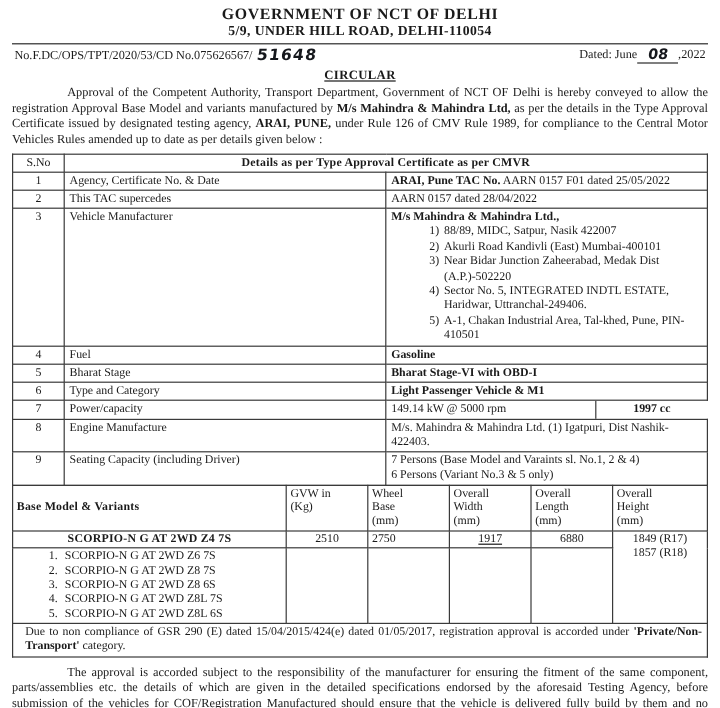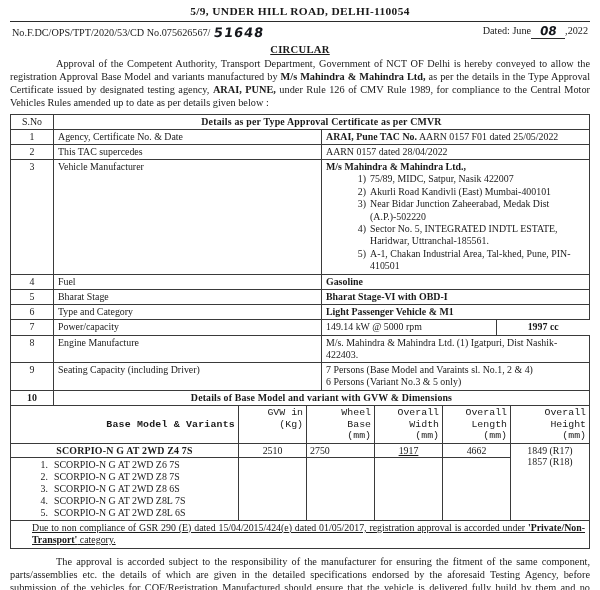--- a/index.html
+++ b/index.html
@@ -134,23 +134,22 @@
   table.dims td,table.dims th{
     border:1px solid #3a3a3a;
     padding:1px 3px;
     vertical-align:top;
     line-height:11.6px;
   }
   .d-model{width:auto;}
   .d-num{width:61px;text-align:center;}
   .d-num.last{width:72px;}
   th.dimhead{
-    text-align:right;font-weight:normal;line-height:11.4px;
+    text-align:left;font-weight:normal;line-height:11.4px;
     padding-top:2px;
-    font-family:Liberation Mono, monospace;
   }
   th.dimhead.mdl{font-weight:bold;vertical-align:middle;letter-spacing:.2px;}
   .basemodel{
     text-align:center;font-weight:bold;letter-spacing:.2px;
     padding-top:2px;
   }
   ol.vars{
     margin:0;padding:0 0 0 10px;list-style:none;counter-reset:vr;
   }
   ol.vars li{
@@ -158,31 +157,31 @@
     line-height:11.9px;
   }
   ol.vars li:before{
     content:counter(vr) ".";
     position:absolute;left:0;width:24px;text-align:right;
   }
 
   .gsr{
     border:1px solid #3a3a3a;border-top:none;
     font-size:9.9px;line-height:12.2px;
-    padding:1px 4px 2px 21px;
+    padding:1px 4px 2px 10px;
     text-align:justify;
-    text-decoration:underline;
   }
 </style>
 </head>
 <body>
 
 <div class="page">
 
   <div class="lh">
+    <div class="l1">GOVERNMENT OF NCT OF DELHI</div>
     <div class="l3">5/9, UNDER HILL ROAD, DELHI-110054</div>
   </div>
   <div class="rule"></div>
 
   <div class="refline">
     <div class="refno">
       <span>No.F.DC/OPS/TPT/2020/53/CD No.075626567/</span><span class="hand">51648</span>
     </div>
     <div class="datebox">
       <span>Dated: June</span><span class="dateblank"><span class="hand">08</span></span><span>,2022</span>
@@ -211,24 +210,24 @@
         <td class="c-lbl">This TAC supercedes</td>
         <td>AARN 0157 dated 28/04/2022</td>
       </tr>
 
       <tr>
         <td class="c-sno sno">3</td>
         <td class="c-lbl">Vehicle Manufacturer</td>
         <td>
           <div class="bold">M/s Mahindra &amp; Mahindra Ltd.,</div>
           <ol class="addr">
-            <li>75/89, MIDC, Satpur, Nasik 422007</li>
+            <li>88/89, MIDC, Satpur, Nasik 422007</li>
             <li>Akurli Road Kandivli (East) Mumbai-400101</li>
             <li>Near Bidar Junction Zaheerabad, Medak Dist (A.P.)-502220</li>
-            <li>Sector No. 5, INTEGRATED INDTL ESTATE, Haridwar, Uttranchal-185561.</li>
+            <li>Sector No. 5, INTEGRATED INDTL ESTATE, Haridwar, Uttranchal-249406.</li>
             <li>A-1, Chakan Industrial Area, Tal-khed, Pune, PIN-410501</li>
           </ol>
         </td>
       </tr>
 
       <tr>
         <td class="c-sno sno">4</td>
         <td class="c-lbl">Fuel</td>
         <td class="bold">Gasoline</td>
       </tr>
@@ -268,24 +267,20 @@
 
       <tr>
         <td class="c-sno sno">9</td>
         <td class="c-lbl">Seating Capacity (including Driver)</td>
         <td>
           <div class="seatline">7 Persons (Base Model and Varaints sl. No.1, 2 &amp; 4)</div>
           <div class="seatline">6 Persons (Variant No.3 &amp; 5 only)</div>
         </td>
       </tr>
 
-      <tr class="row10">
-        <td class="c-sno sno">10</td>
-        <td colspan="2">Details of Base Model and variant with GVW &amp; Dimensions</td>
-      </tr>
     </tbody>
   </table>
 
   <table class="dims">
     <tbody>
       <tr>
         <th class="d-model dimhead mdl">Base Model &amp; Variants</th>
         <th class="d-num dimhead">
           <div>GVW in</div>
           <div>(Kg)</div>
@@ -310,21 +305,21 @@
           <div>Height</div>
           <div>(mm)</div>
         </th>
       </tr>
 
       <tr>
         <td class="basemodel">SCORPIO-N G AT 2WD Z4 7S</td>
         <td class="d-num" style="">2510</td>
         <td class="d-num" style="text-align:left;">2750</td>
         <td class="d-num" style="text-align:center;text-decoration:underline;">1917</td>
-        <td class="d-num" style="text-align:center;">4662</td>
+        <td class="d-num" style="text-align:center;">6880</td>
         <td class="d-num last" style="text-align:center;" rowspan="2">
           <div>1849 (R17)</div>
           <div>1857 (R18)</div>
         </td>
       </tr>
 
       <tr>
         <td>
           <ol class="vars">
             <li>SCORPIO-N G AT 2WD Z6 7S</li>

